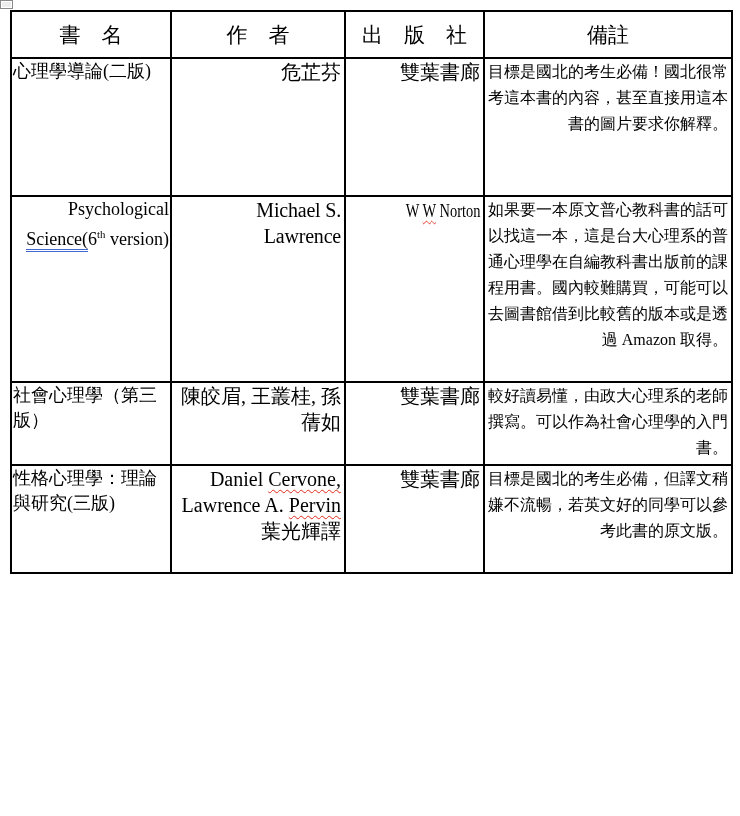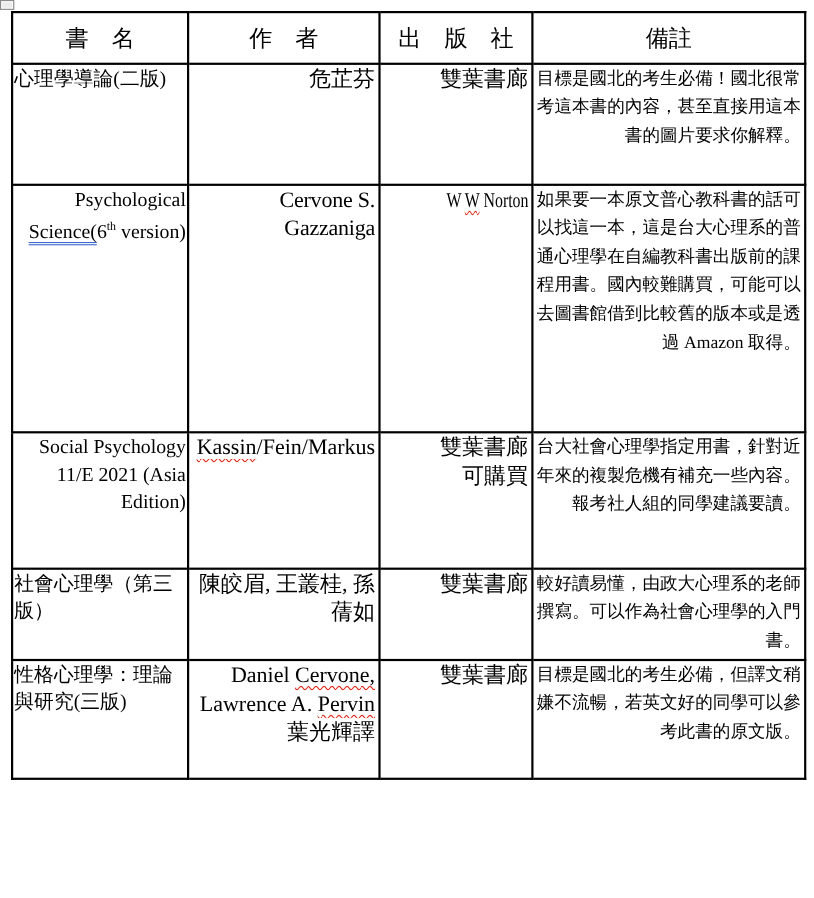--- a/index.html
+++ b/index.html
@@ -92,37 +92,31 @@
       <col style="width:139px">
       <col style="width:248px">
     </colgroup>
     <tbody>
         <tr style="height:47px">
       <th>書　名</th>
       <th>作　者</th>
       <th>出　版　社</th>
       <th>備註</th>
     </tr>
-    <tr style="height:110px">
+    <tr style="height:138px">
       <td class="title l">心理學導論(二版)</td>
       <td class="author c">危芷芬</td>
       <td class="pub c">雙葉書廊</td>
       <td class="remark c">目標是國北的考生必備！國北很常考這本書的內容，甚至直接用這本書的圖片要求你解釋。</td>
     </tr>
-    <tr style="height:225px">
+    <tr style="height:186px">
       <td class="title c"><span>Psychological </span><span class="run-grammar">Science(</span><span>6</span><span class="run-sup">th</span><span> version)</span></td>
-      <td class="author c en-tight">Cervone S. Gazzaniga</td>
+      <td class="author c en-tight">Michael S. Lawrence</td>
       <td class="pub c"><span class="condensed"><span>W </span><span class="run-spell">W</span><span> Norton &amp; Co Inc</span></span></td>
       <td class="remark c">如果要一本原文普心教科書的話可以找這一本，這是台大心理系的普通心理學在自編教科書出版前的課程用書。國內較難購買，可能可以去圖書館借到比較舊的版本或是透過 Amazon 取得。</td>
-    </tr>
-    <tr style="height:124px">
-      <td class="title c">Social Psychology 11/E 2021 (Asia Edition)</td>
-      <td class="author c en"><span class="run-spell">Kassin</span><span>/Fein/Markus</span></td>
-      <td class="pub c">雙葉書廊可購買</td>
-      <td class="remark c">台大社會心理學指定用書，針對近年來的複製危機有補充一些內容。報考社人組的同學建議要讀。</td>
     </tr>
     <tr style="height:83px">
       <td class="title l">社會心理學（第三版）</td>
       <td class="author c">陳皎眉, 王叢桂, 孫蒨如</td>
       <td class="pub c">雙葉書廊</td>
       <td class="remark c">較好讀易懂，由政大心理系的老師撰寫。可以作為社會心理學的入門書。</td>
     </tr>
     <tr style="height:108px">
       <td class="title l">性格心理學：理論與研究(三版)</td>
       <td class="author c en"><span>Daniel </span><span class="run-spell">Cervone,</span><span> Lawrence A. </span><span class="run-spell">Pervin</span><span> 葉光輝譯</span></td>

